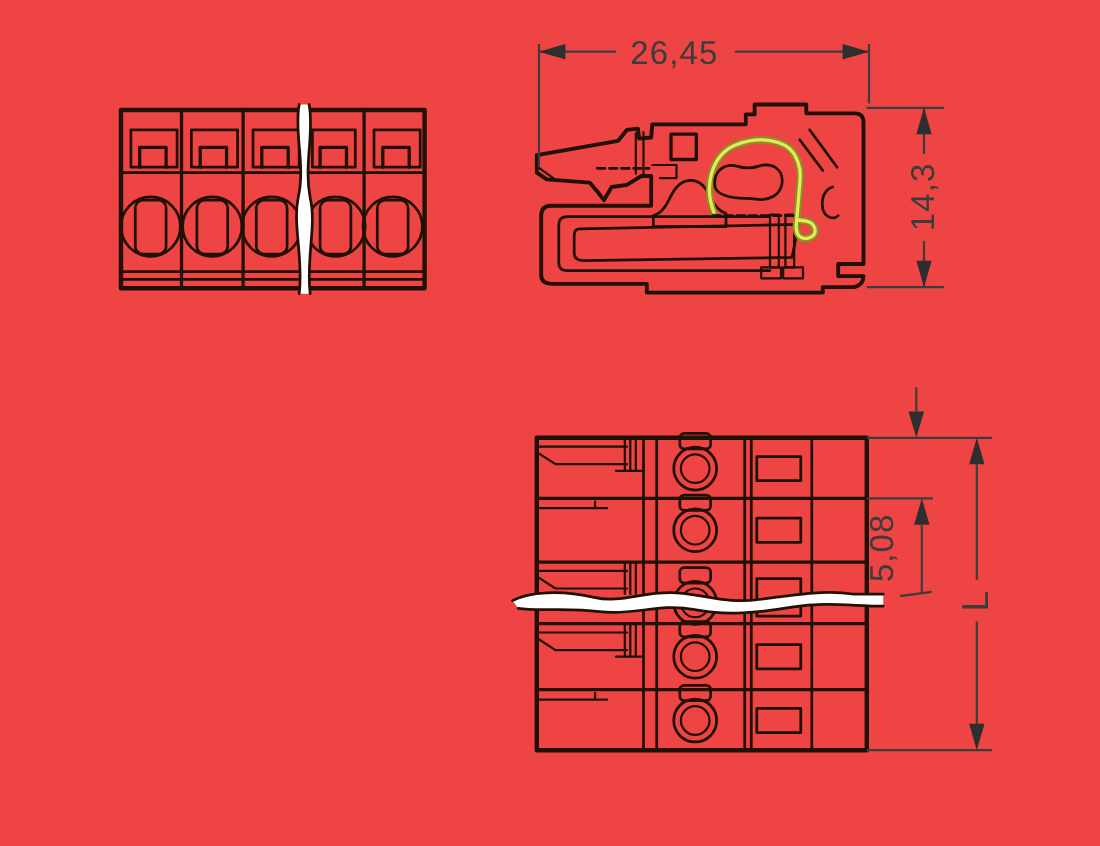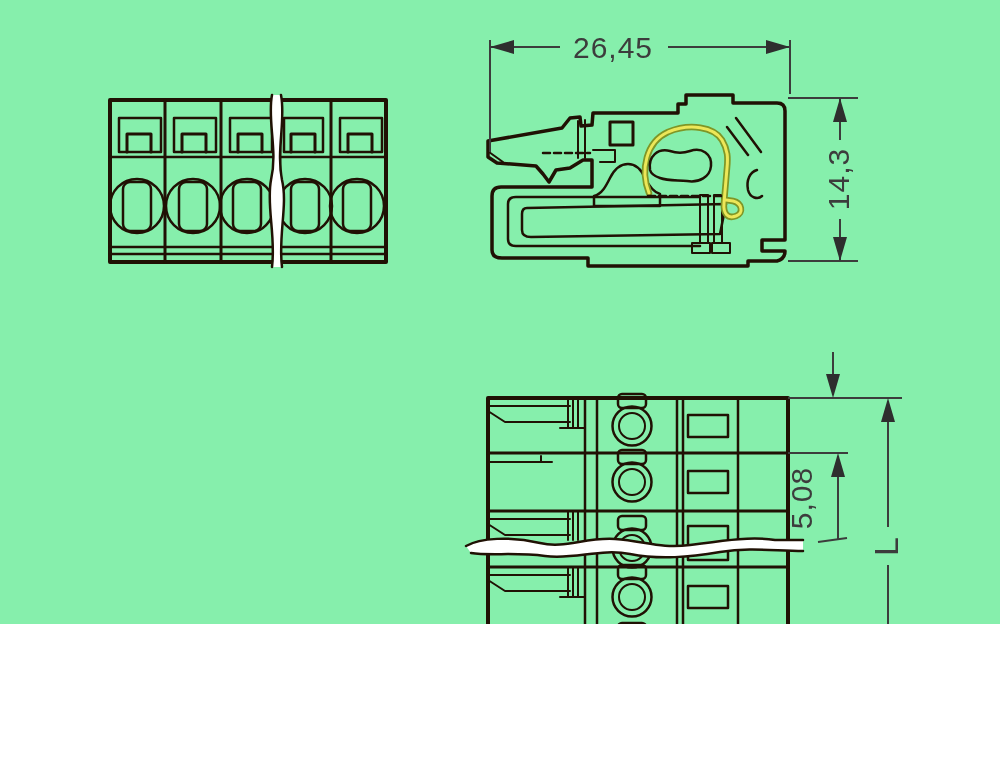--- a/index.html
+++ b/index.html
@@ -1,16 +1,16 @@
 <!DOCTYPE html>
 <html><head>
 <meta charset="utf-8">
 <style>
   html,body{margin:0;padding:0;background:#ffffff;}
-  .stage{position:relative;width:1000px;height:624px;background:#86efac;overflow:hidden;
+  .stage{position:relative;width:1000px;height:769px;background:#ef4444;overflow:hidden;
          font-family:"Liberation Sans", sans-serif;}
   svg{display:block;}
   .dimtext{font-family:"Liberation Sans", sans-serif;font-size:30px;fill:#3c3c3c;letter-spacing:1px;}
   .dimline{stroke:#3c3c3c;stroke-width:2;fill:none;}
   .dimarrow{fill:#2e2e2e;stroke:none;}
   .outline{stroke:#201104;fill:none;stroke-linejoin:round;stroke-linecap:round;}
 </style>
 </head>
 <body>
 

